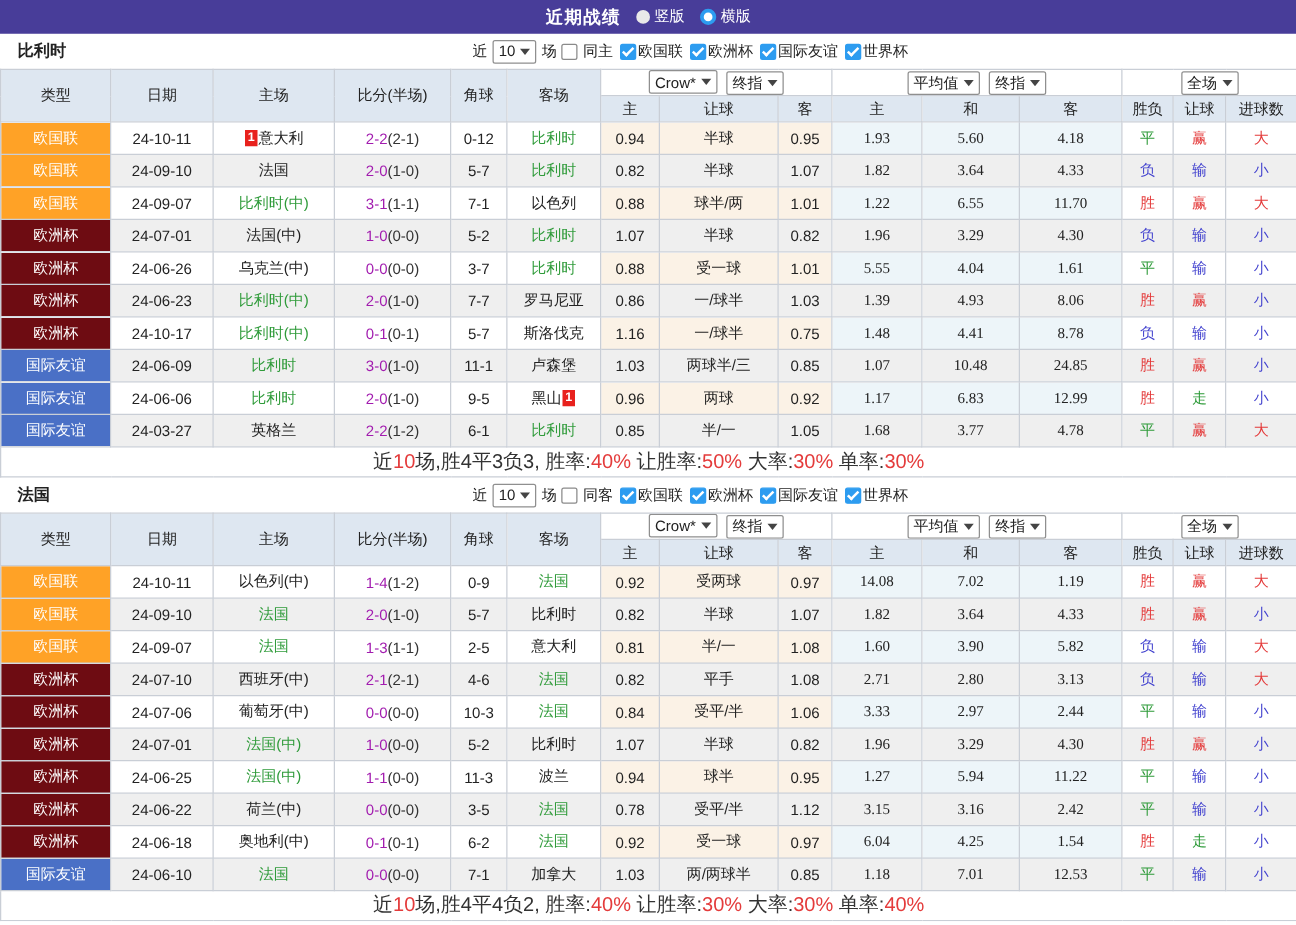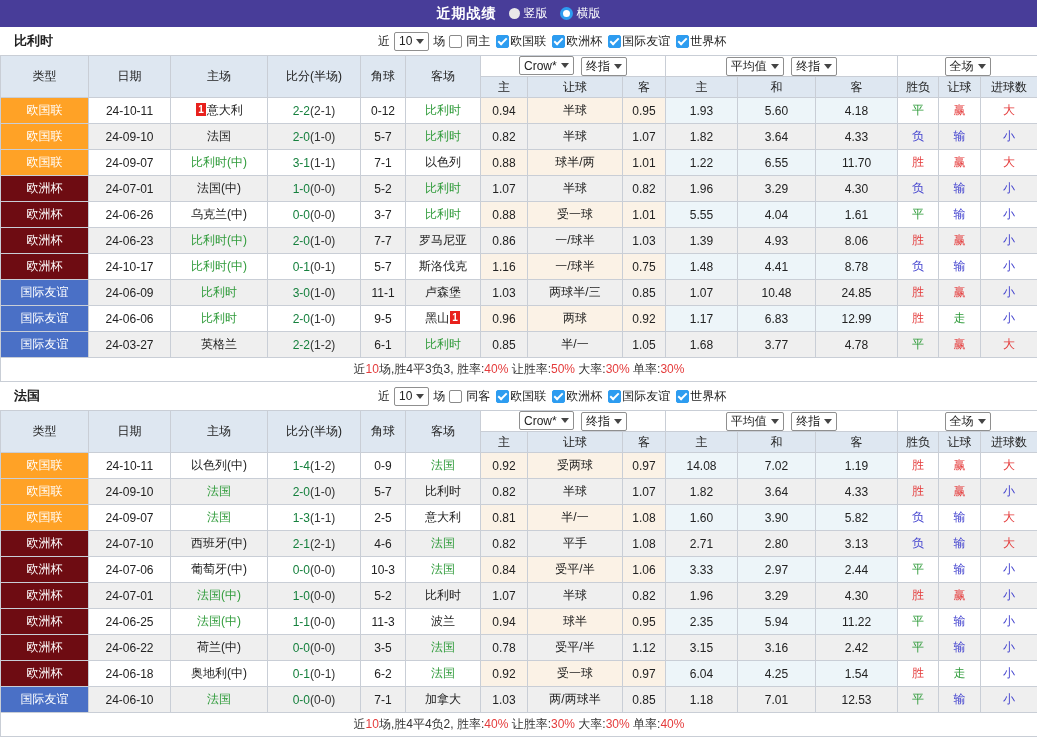--- a/index.html
+++ b/index.html
@@ -30,27 +30,27 @@
   
   table { border-collapse:collapse; table-layout:fixed; width:1037px; font-size:12px; }
   th, td { border:1px solid #c9ced6; text-align:center; padding:0; white-space:nowrap; overflow:hidden; }
   table { border:1px solid #a8adb5; }
   thead th { background:#dee7f1; font-weight:normal; height:20px; color:#222; }
   thead th.ddcell { background:#fff; }
   thead .sel { margin:0 2px; }
   tbody td { height:25px; background:#fff; }
   tbody tr.alt td { background:#efefef; }
   tbody td.cream { background:#fbf2e6; }
-  tbody td.lblue { background:#edf5f9; }
+  tbody td.lblue { background:#edf5f9;font-family:Liberation Serif, serif; }
   td.type { color:#fff; }
   .tg { color:#2f9b3a; }
-  .ft { color:#15803d;margin-top:40px; }
+  .ft { color:#a21caf;margin-top:40px; }
   .ht { color:#333; }
   .card { display:inline-block; background:#e8211d; color:#fff; font-size:10px; line-height:13px; padding:0 2px; margin:0 1px; vertical-align:1px; font-weight:bold; }
-  tfoot td.summary-cell { height:23px; background:#fff; color:#333; font-size:12px; border-top:1px solid #c9ced6; }
+  tfoot td.summary-cell { height:23px; background:#fff; color:#333; font-size:16px; border-top:1px solid #c9ced6; }
   tfoot td .red { color:#e43b3b; }
 </style>
 </head>
 <body>
 
 <div class="titlebar">
   <span class="title">近期战绩</span>
   <span class="radio-opt">
     <span class="radio"></span>
     <span>竖版</span>
@@ -536,21 +536,21 @@
       <tr>
         <td class="type" style="background: rgb(110, 12, 18);">欧洲杯</td>
         <td>24-06-25</td>
         <td><span class="tg">法国(中)</span></td>
         <td><span class="ft">1-1</span><span class="ht">(0-0)</span></td>
         <td>11-3</td>
         <td><span>波兰</span></td>
         <td class="cream">0.94</td>
         <td class="cream">球半</td>
         <td class="cream">0.95</td>
-        <td class="lblue">2.35</td>
+        <td class="lblue">1.27</td>
         <td class="lblue">5.94</td>
         <td class="lblue">11.22</td>
         <td style="color: rgb(47, 155, 58);">平</td>
         <td style="color: rgb(67, 67, 207);">输</td>
         <td style="color: rgb(67, 67, 207);">小</td>
       </tr>
       <tr class="alt">
         <td class="type" style="background: rgb(110, 12, 18);">欧洲杯</td>
         <td>24-06-22</td>
         <td><span>荷兰(中)</span></td>

